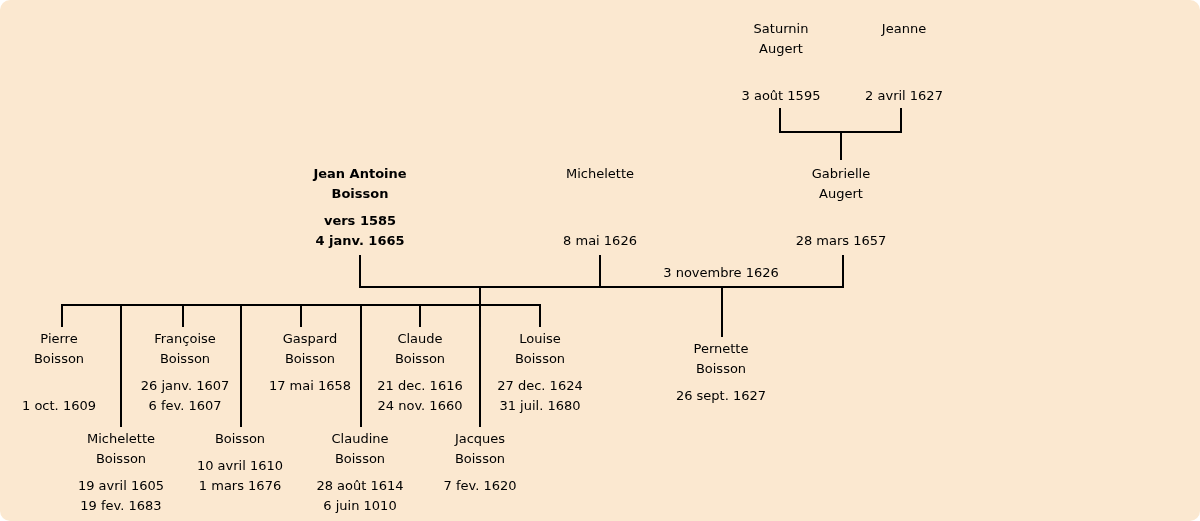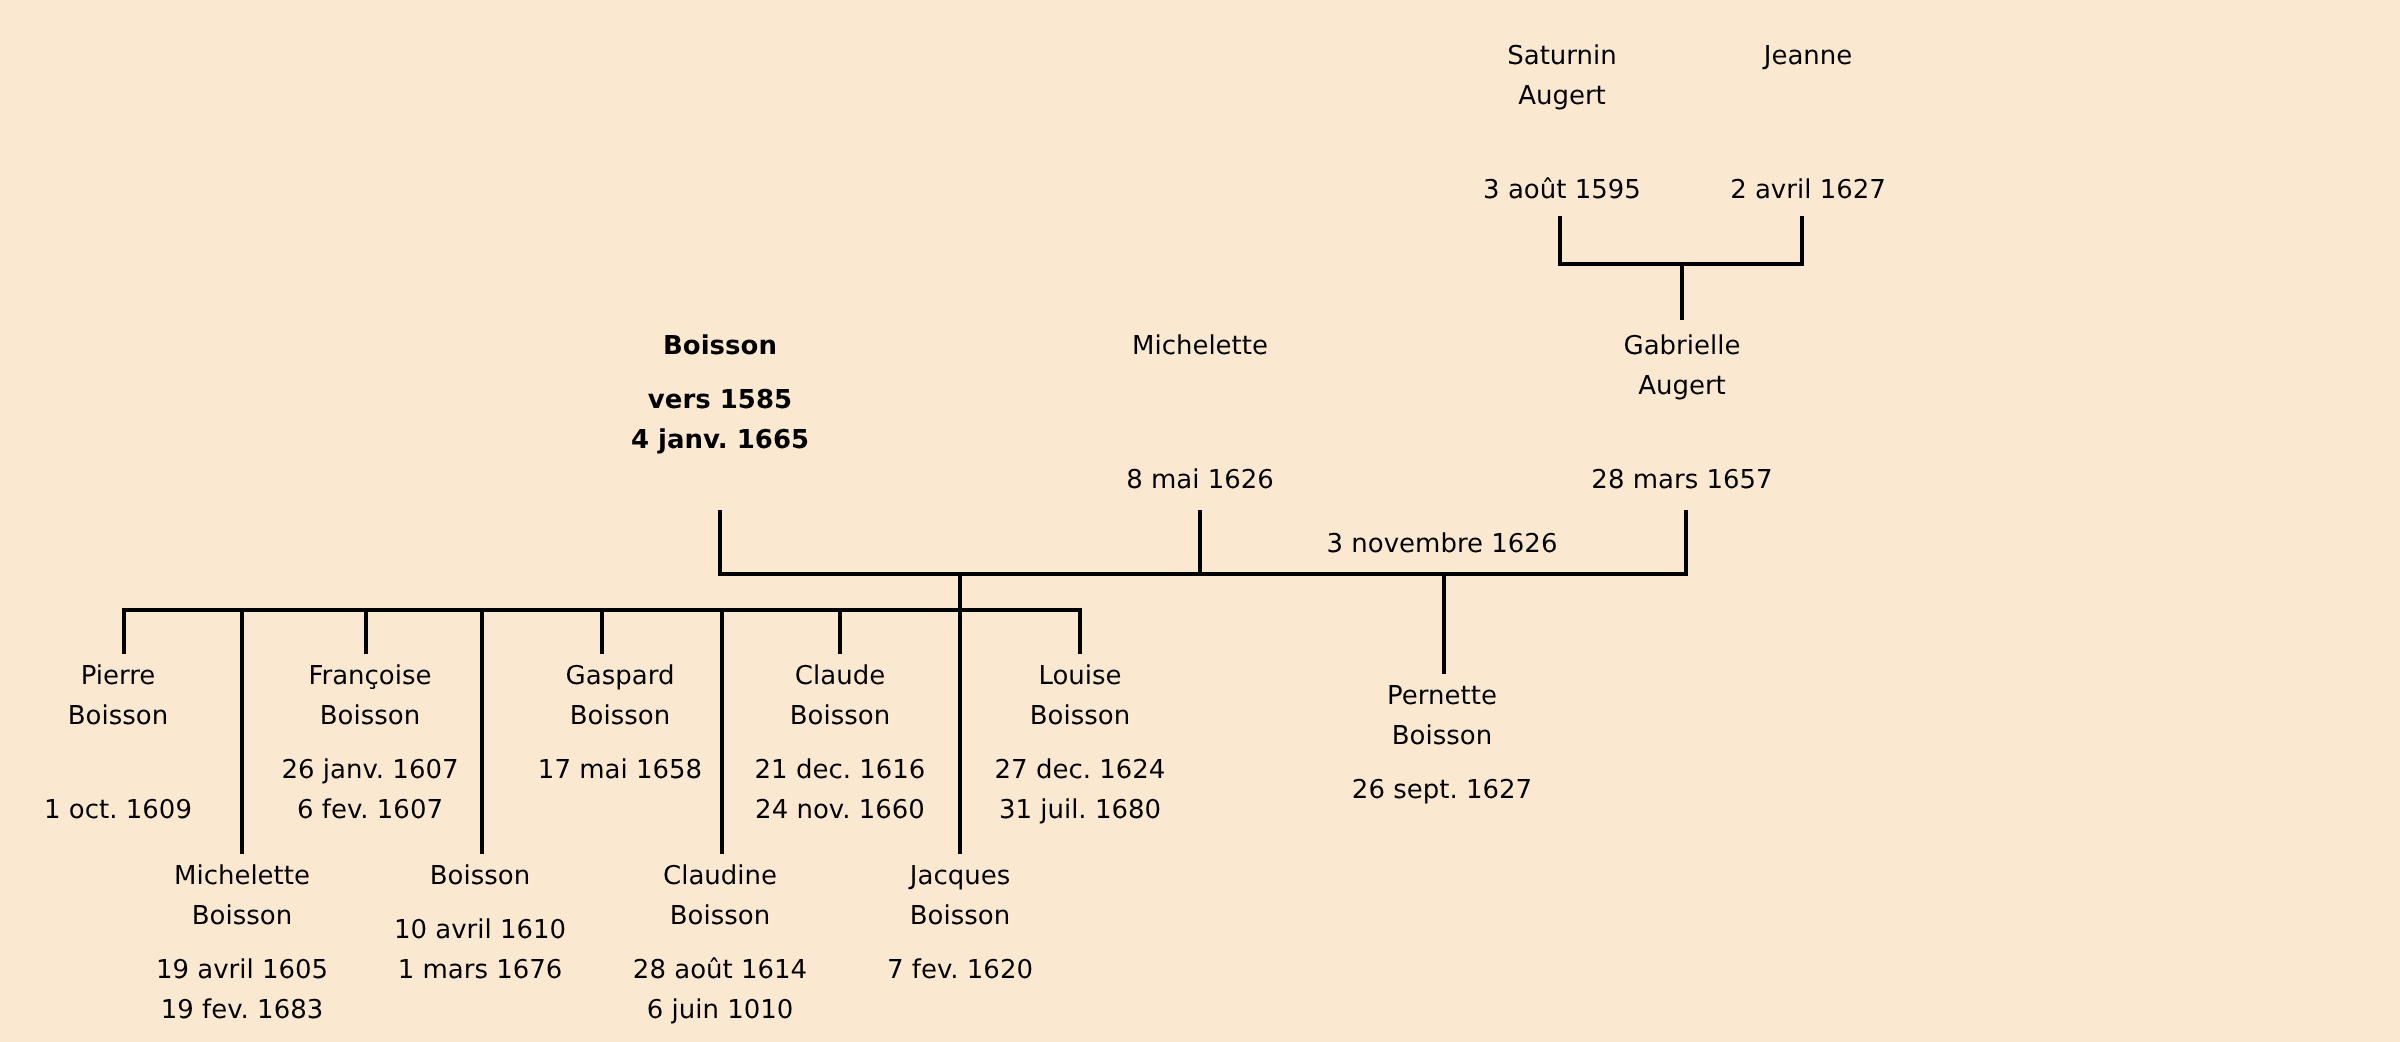--- a/index.html
+++ b/index.html
@@ -5,20 +5,21 @@
   * { margin: 0; padding: 0; box-sizing: border-box; }
   html, body { background: #fff; }
   body { font-family: "DejaVu Sans", sans-serif; }
   #canvas {
     position: relative;
     width: 1200px;
     height: 521px;
     background: var(--background, #fbe8d0);
     color: var(--text, #000000);
     overflow: hidden;
+    border-radius: 10px;
   }
   .person { position: absolute; width: 140px; text-align: center; }
   .person .l {
     height: 20px;
     line-height: 20px;
     font-size: 13px;
     white-space: nowrap;
   }
   .person .gap { height: 7px; }
   .person.bold .l { font-weight: bold; }
@@ -47,20 +48,21 @@
 
   <div class="person" style="left:834px; top:19px;">
     <div class="l">Jeanne</div>
     <div class="l"></div>
     <div class="gap"></div>
     <div class="l"></div>
     <div class="l">2 avril 1627</div>
   </div>
 
   <div class="person bold" style="left:290px; top:164px;">
+    <div class="l">Jean Antoine</div>
     <div class="l">Boisson</div>
     <div class="gap"></div>
     <div class="l">vers 1585</div>
     <div class="l">4 janv. 1665</div>
   </div>
 
   <div class="person" style="left:530px; top:164px;">
     <div class="l">Michelette</div>
     <div class="l"></div>
     <div class="gap"></div>

